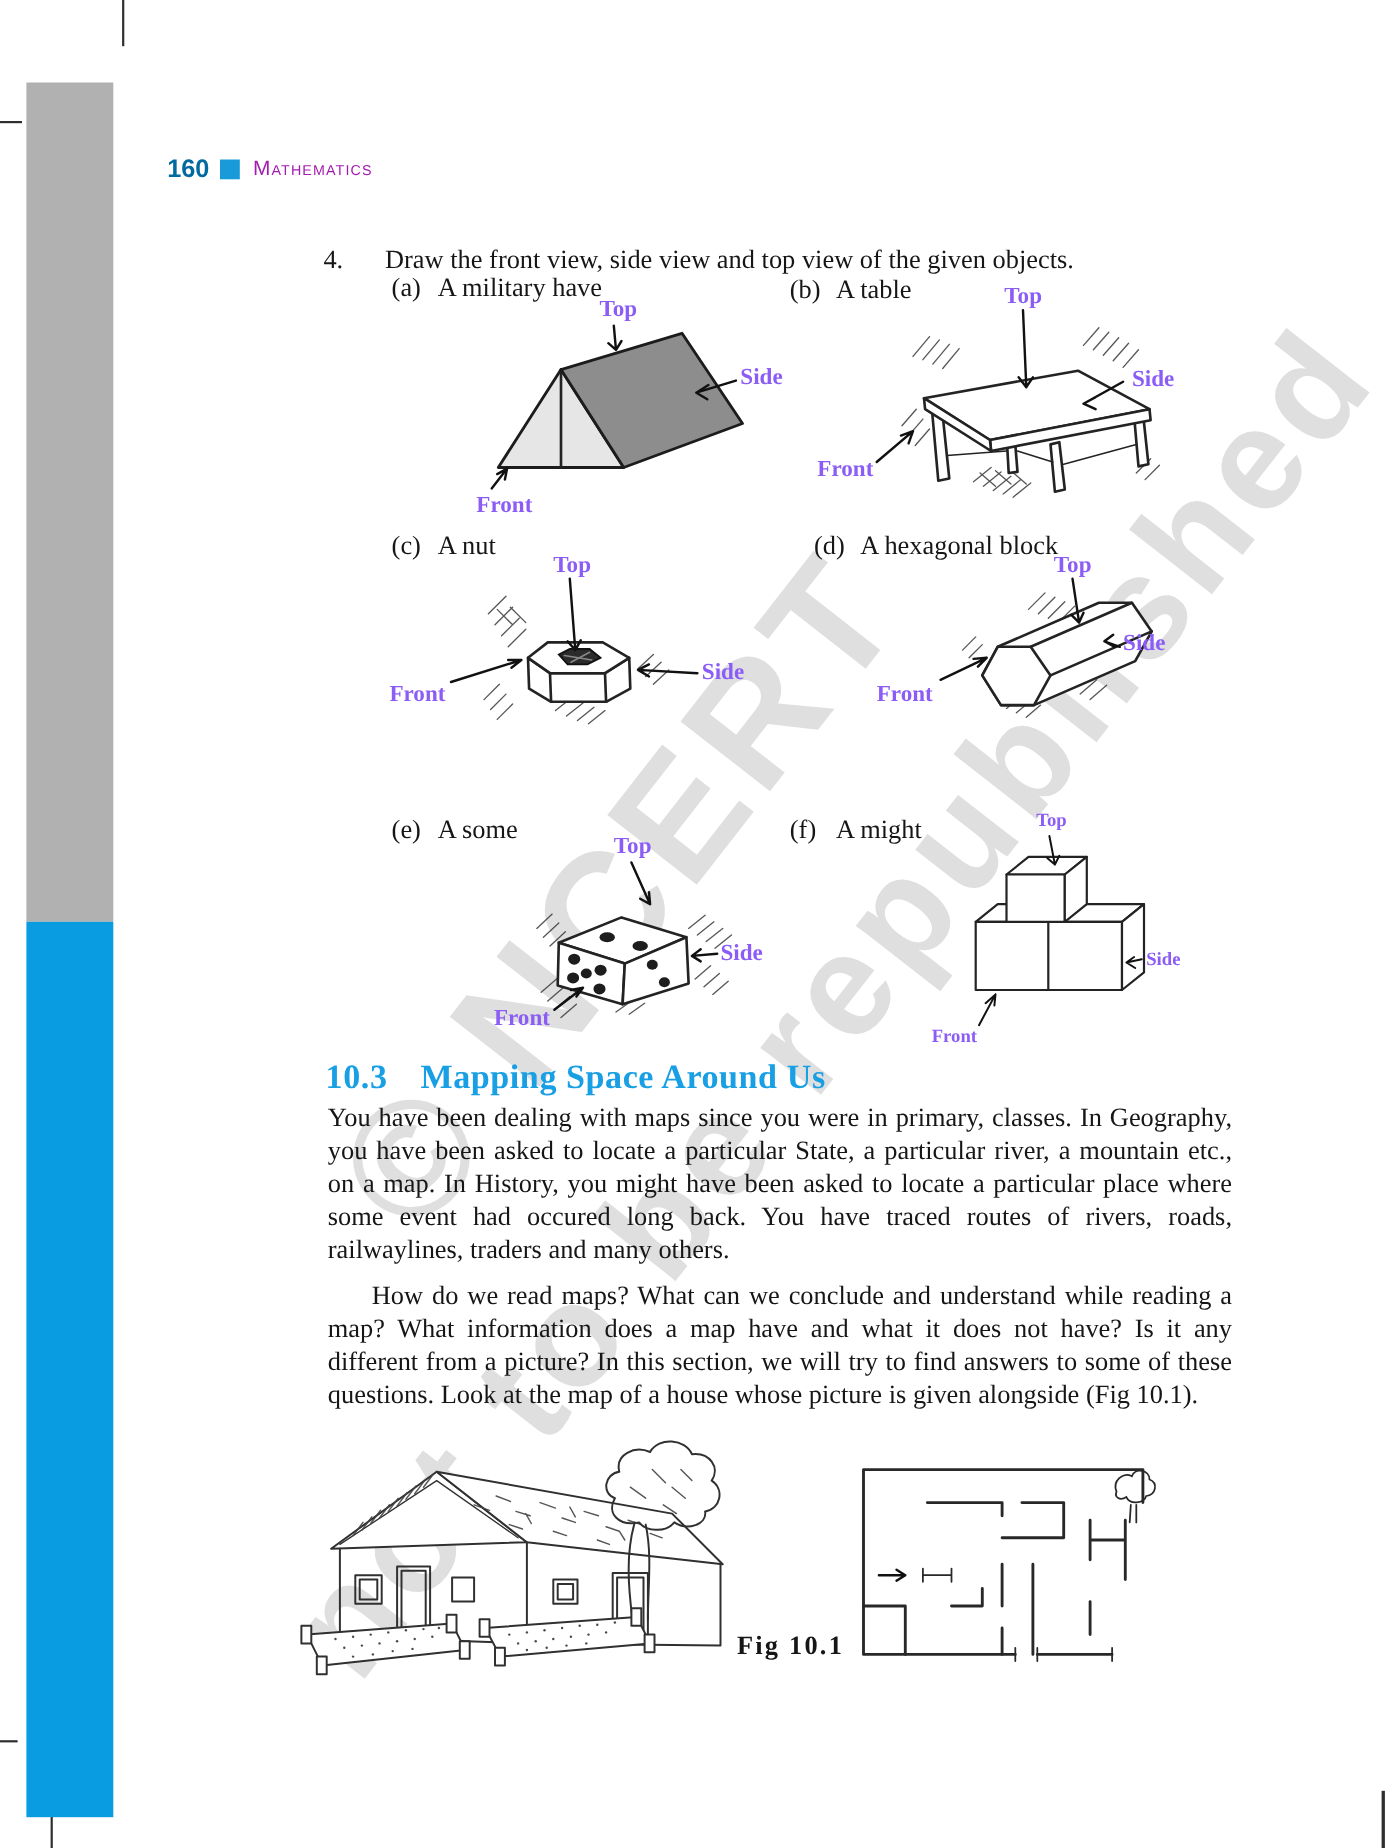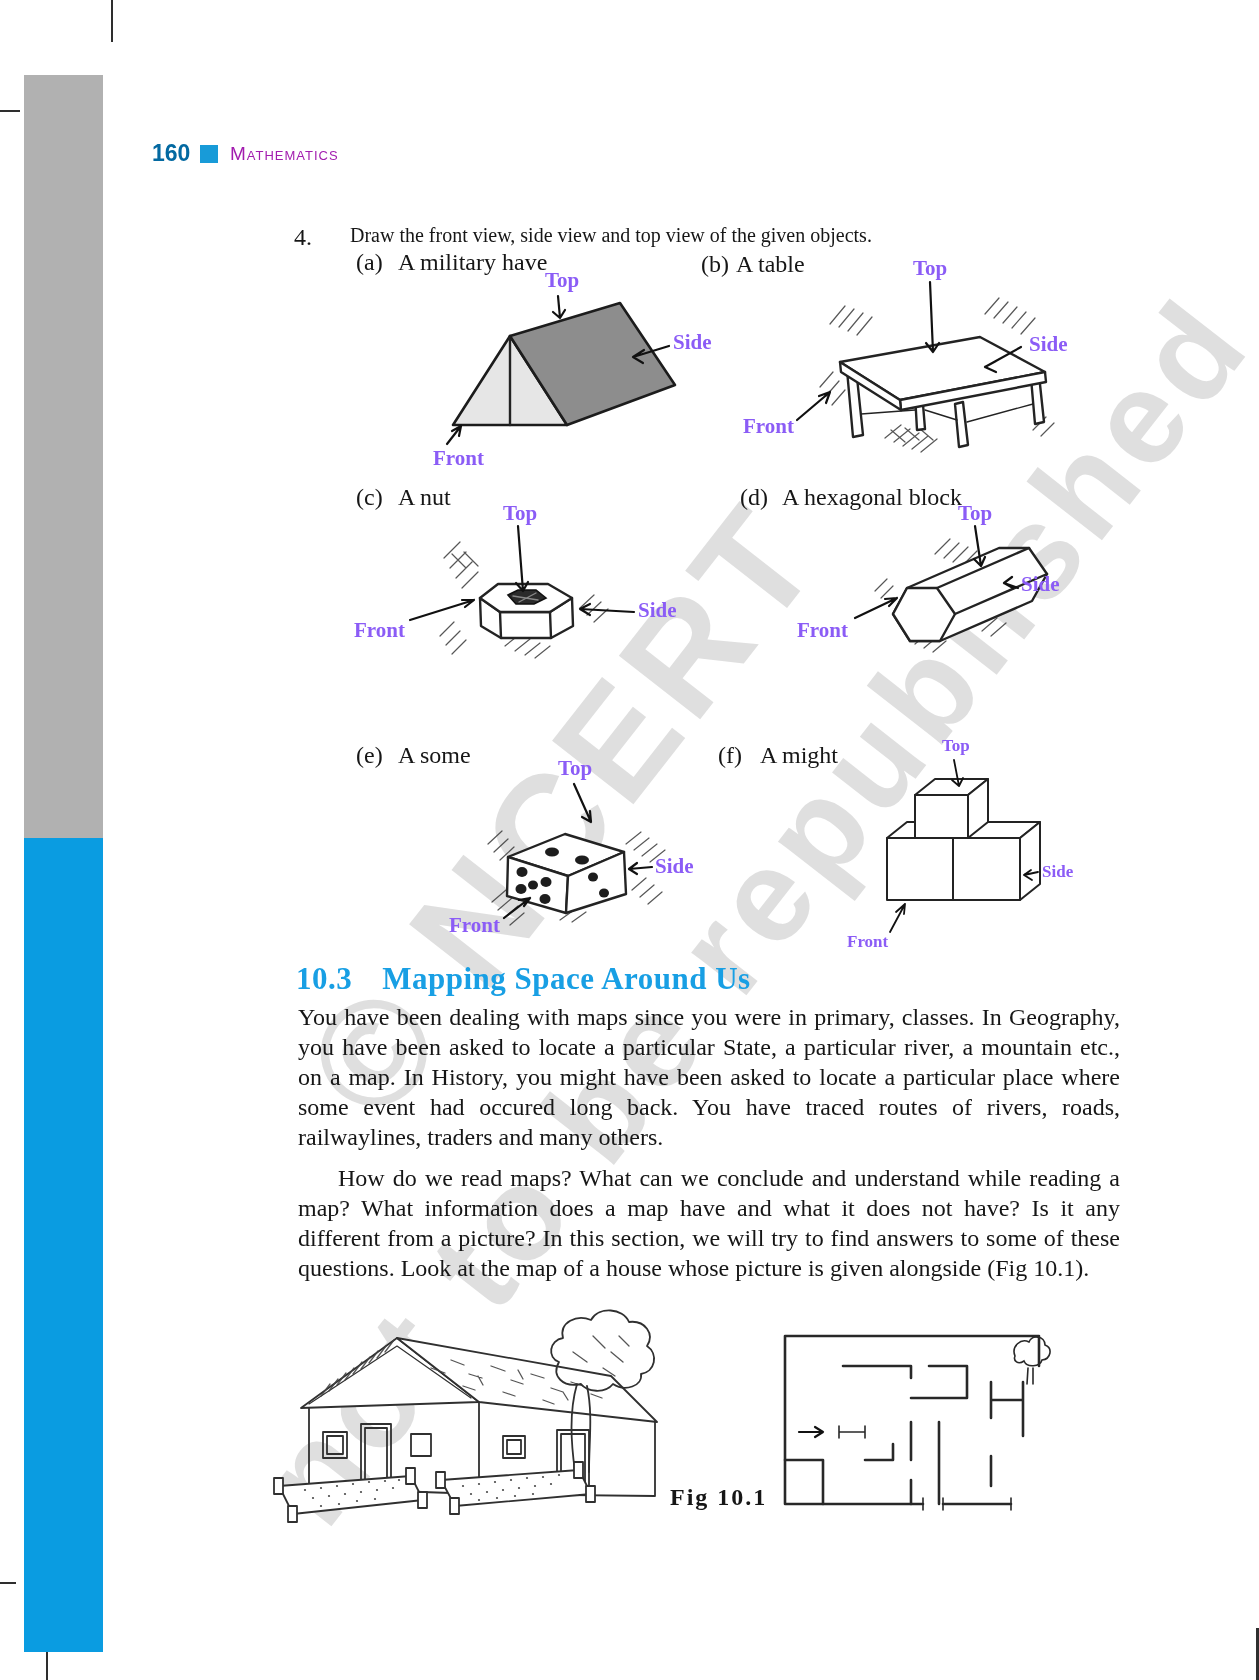--- a/index.html
+++ b/index.html
@@ -17,21 +17,21 @@
   .subject{position:absolute;left:230px;top:143px;font-family:"Liberation Sans",sans-serif;
            font-size:19px;color:#a21caf;font-variant:small-caps;letter-spacing:1px;}
   
   .wm{position:absolute;white-space:nowrap;font-family:"Liberation Sans",sans-serif;
       font-weight:bold;color:rgba(130,130,130,0.26);transform-origin:left center;
       transform:rotate(-52deg);pointer-events:none;letter-spacing:8px;}
   .wm1{left:340px;top:1010px;font-size:150px;}
   .wm2{left:290px;top:1430px;font-size:132px;}
   
   .qnum{position:absolute;left:294px;top:224px;font-size:24px;}
-  .qtext{position:absolute;left:350px;top:224px;font-size:20px;}
+  .qtext{position:absolute;left:350px;top:224px;font-size:24px;}
   .item{position:absolute;font-size:24px;}
   .ikey{display:inline-block;width:42px;}
   
   .vl{position:absolute;font-weight:bold;font-size:21px;color:#8b5cf6;}
   .vl-sm{font-size:17px;}
   
   .heading{position:absolute;left:296px;top:961px;font-size:31px;font-weight:bold;letter-spacing:0.5px;}
   .heading .num{margin-right:30px;}
   .bodytext{position:absolute;left:298px;top:1002px;width:822px;font-size:24px;line-height:30px;
             text-align:justify;}
@@ -72,21 +72,21 @@
   <div class="wm wm2">not to be republished</div>
 
   <div class="pagenum">160</div>
   <div class="hdr-square" style="background-color: rgb(24, 155, 216);"></div>
   <div class="subject">Mathematics</div>
 
   <div class="qnum">4.</div>
   <div class="qtext">Draw the front view, side view and top view of the given objects.</div>
 
   <div class="item" style="left:356px;top:249px;"><span class="ikey">(a)</span><span>A military have</span></div>
-  <div class="item" style="left:694px;top:251px;text-align:center;"><span class="ikey">(b)</span><span>A table</span></div>
+  <div class="item" style="left:718px;top:251px;"><span class="ikey">(b)</span><span>A table</span></div>
   <div class="item" style="left:356px;top:484px;"><span class="ikey">(c)</span><span>A nut</span></div>
   <div class="item" style="left:718px;top:484px;margin-left:22px;"><span class="ikey">(d)</span><span>A hexagonal block</span></div>
   <div class="item" style="left:356px;top:742px;"><span class="ikey">(e)</span><span>A some</span></div>
   <div class="item" style="left:718px;top:742px;"><span class="ikey">(f)</span><span>A might</span></div>
 
   <div class="abs" style="left:395px;top:258px;width:320px;height:212px;">
     <svg width="320" height="212" viewBox="0 0 320 212">
       <path d="M58,167 L115,78 L172,167 Z" style="fill:#e6e6e6;stroke:#1c1c1c;stroke-width:2.6;stroke-linejoin:round;"></path>
       <path class="ln" d="M115,78 L115,167"></path>
       <path d="M115,78 L225,45 L280,127 L172,167 Z" style="fill:#8d8d8d;stroke:#1c1c1c;stroke-width:2.6;stroke-linejoin:round;"></path>

